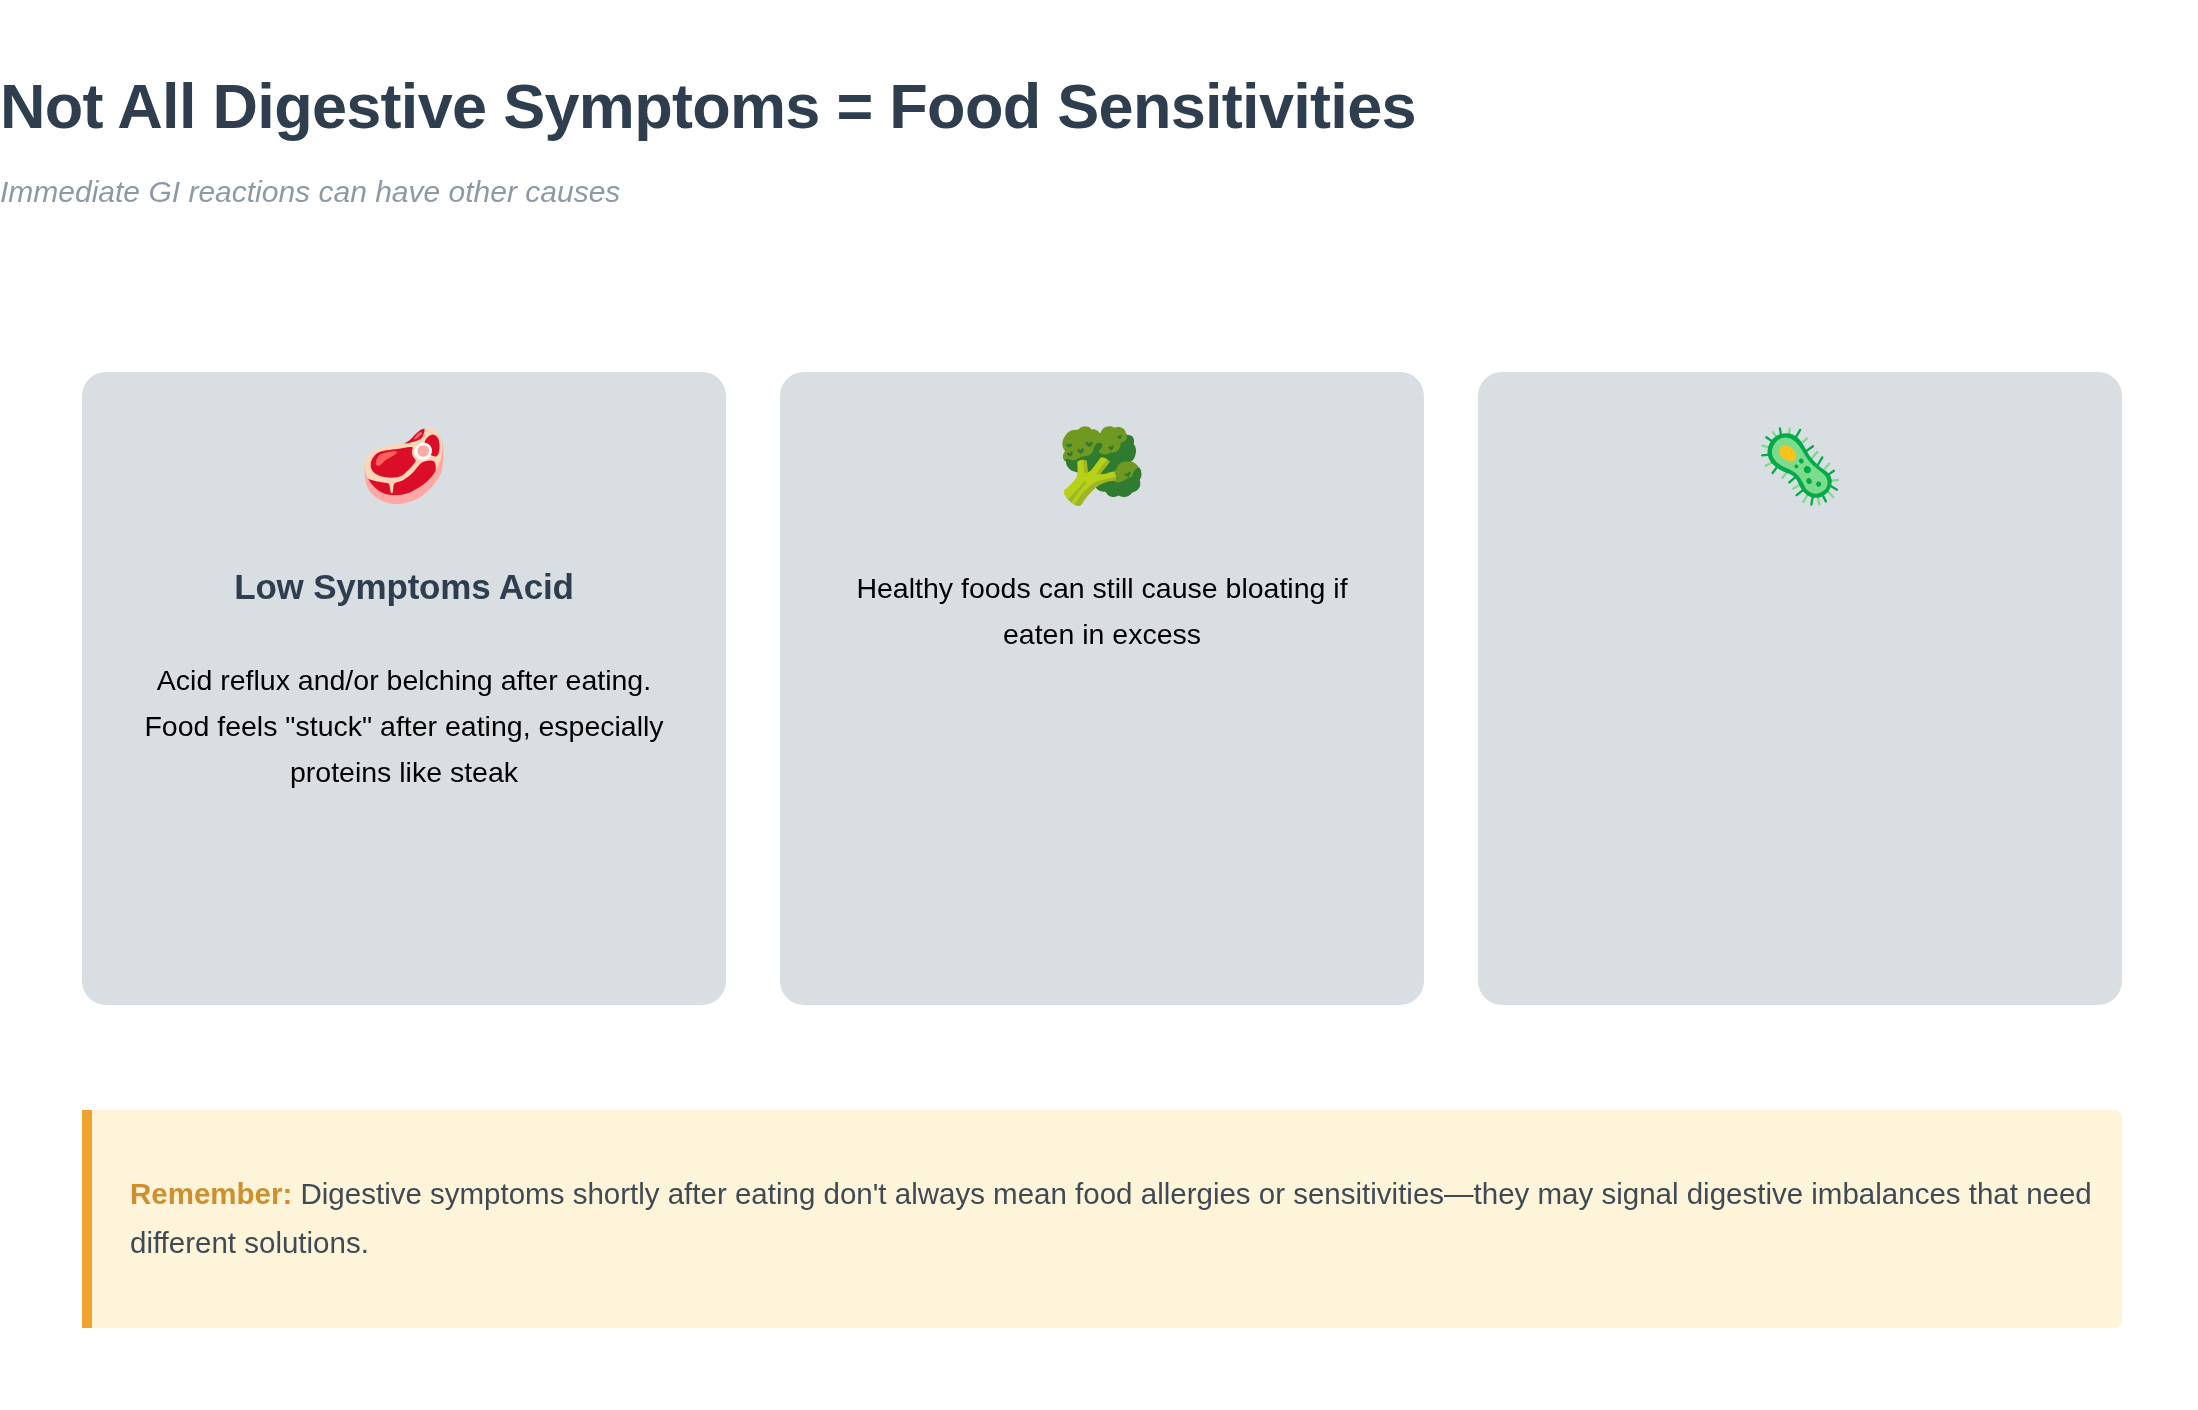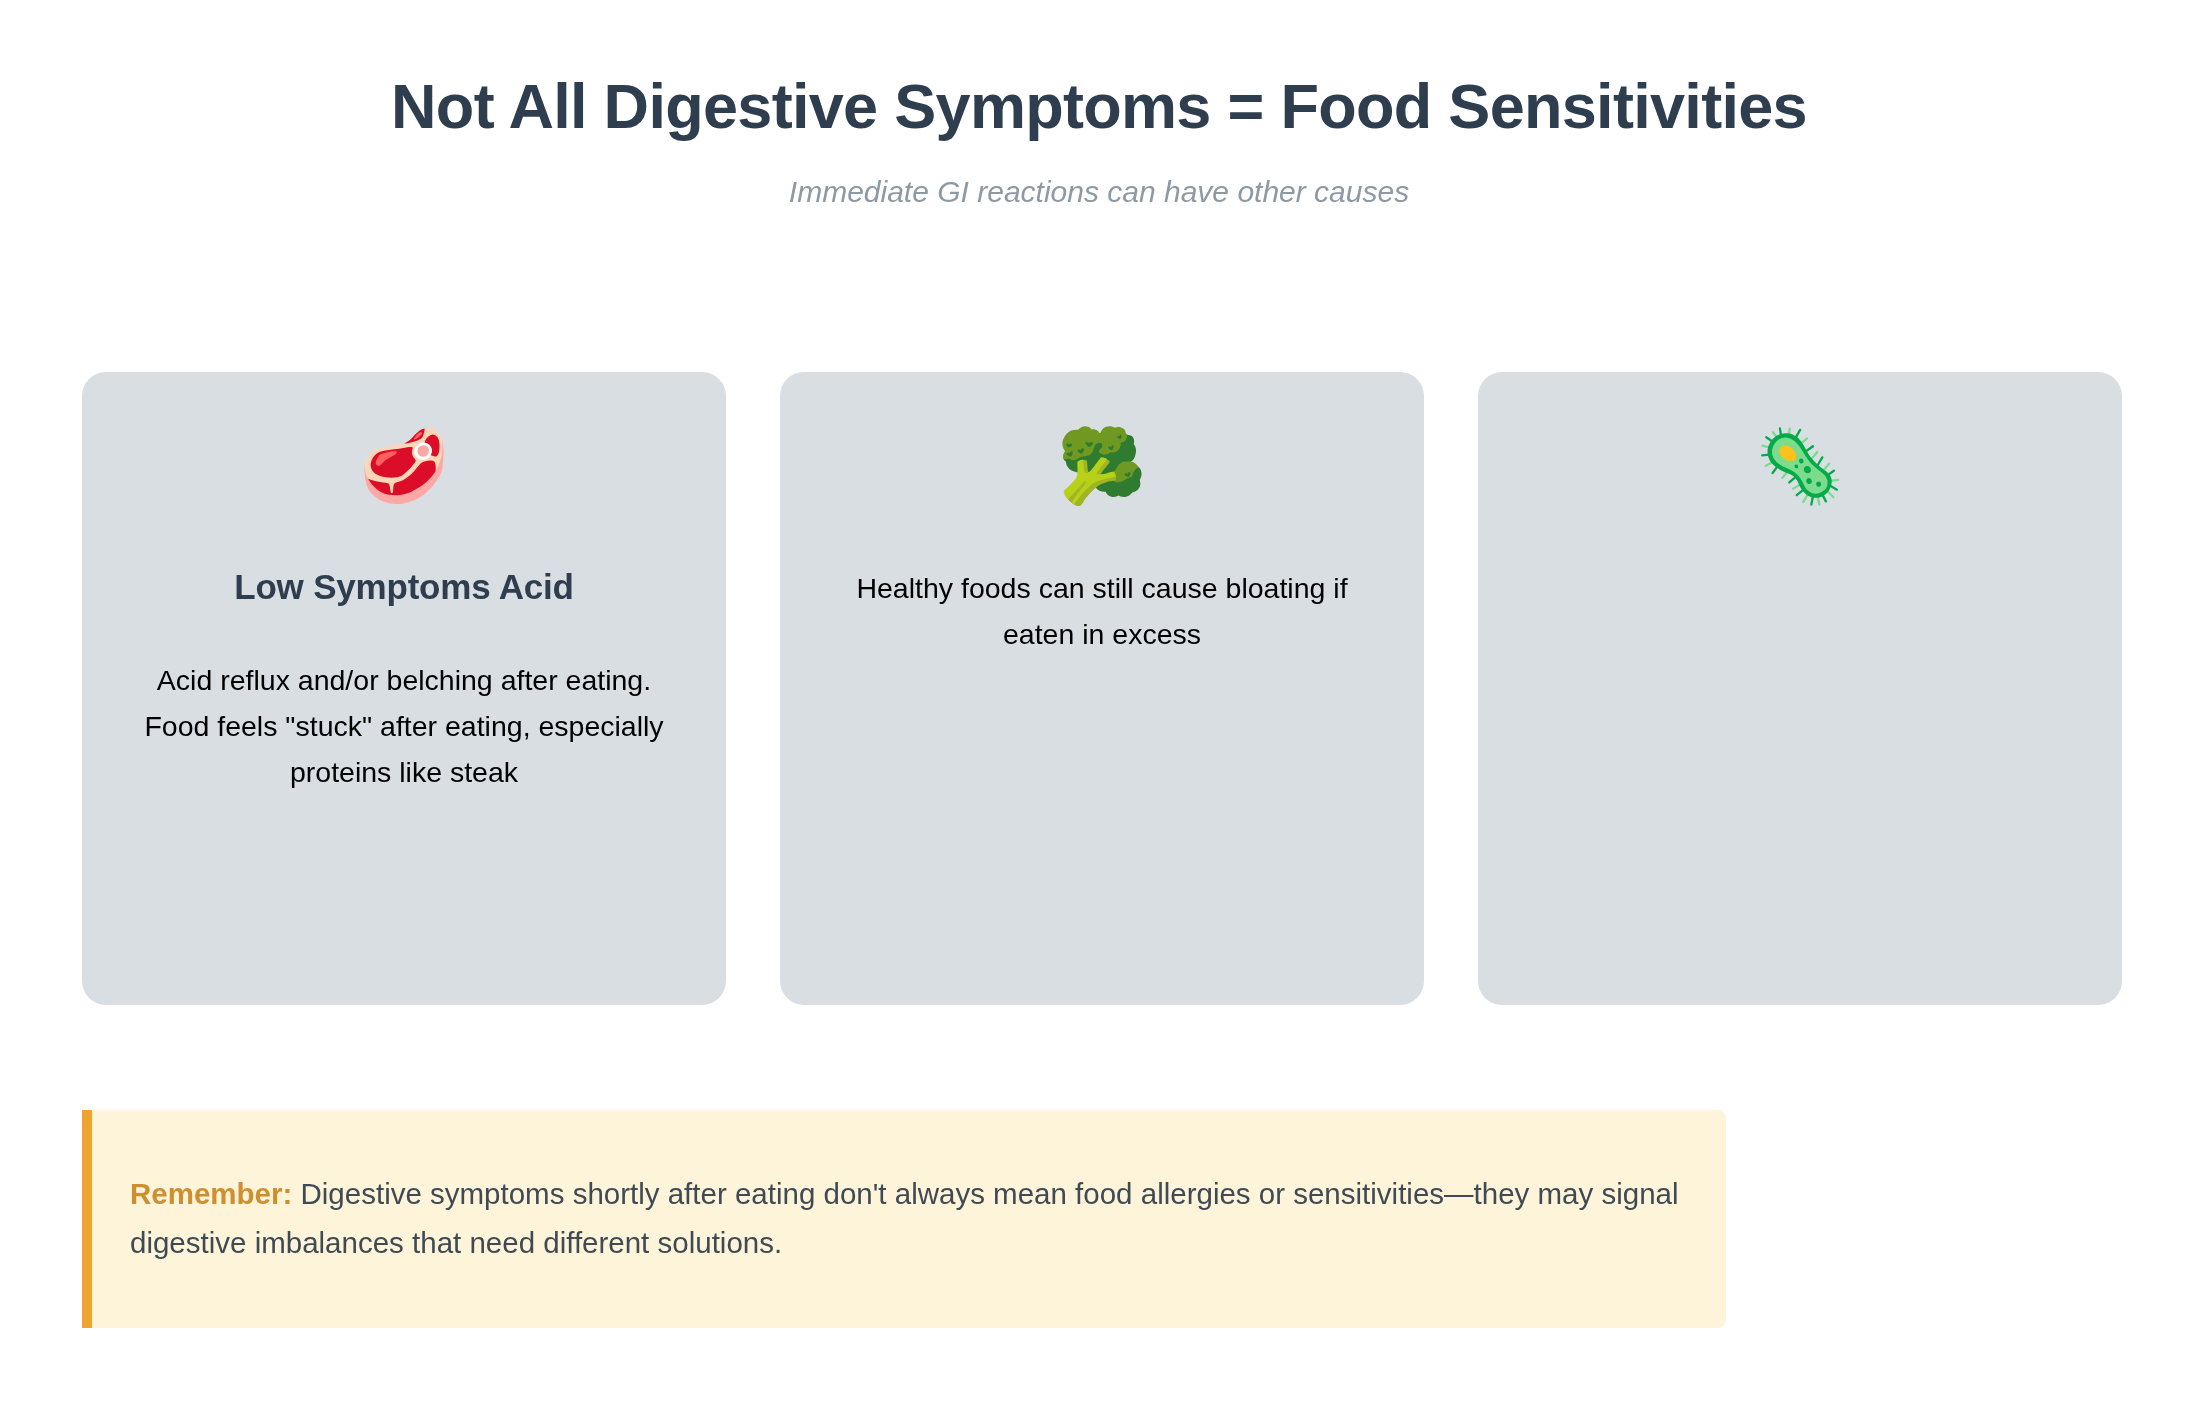--- a/index.html
+++ b/index.html
@@ -21,21 +21,20 @@
     height: 1410px;
     box-sizing: border-box;
   }
 
   
   .header {
     position: absolute;
     left: 0;
     top: 0;
     width: 2198px;
-    text-align: center;
   }
   .page-title {
     margin: 0;
     padding-top: 72px;
     font-size: 63px;
     font-weight: bold;
     letter-spacing: -0.7px;
     color: #2f3e4f;
     line-height: 1.1;
   }
@@ -92,21 +91,21 @@
     max-width: 560px;
     margin-left: auto;
     margin-right: auto;
   }
 
   
   .callout {
     position: absolute;
     left: 82px;
     top: 1110px;
-    width: 1644px;
+    width: 2040px;
     height: 218px;
     box-sizing: border-box;
     background: #fdf4d9;
     border-left: 10px solid #f0a430;
     border-top-right-radius: 8px;
     border-bottom-right-radius: 8px;
     display: flex;
     align-items: center;
     padding: 0 30px 0 38px;
   }

